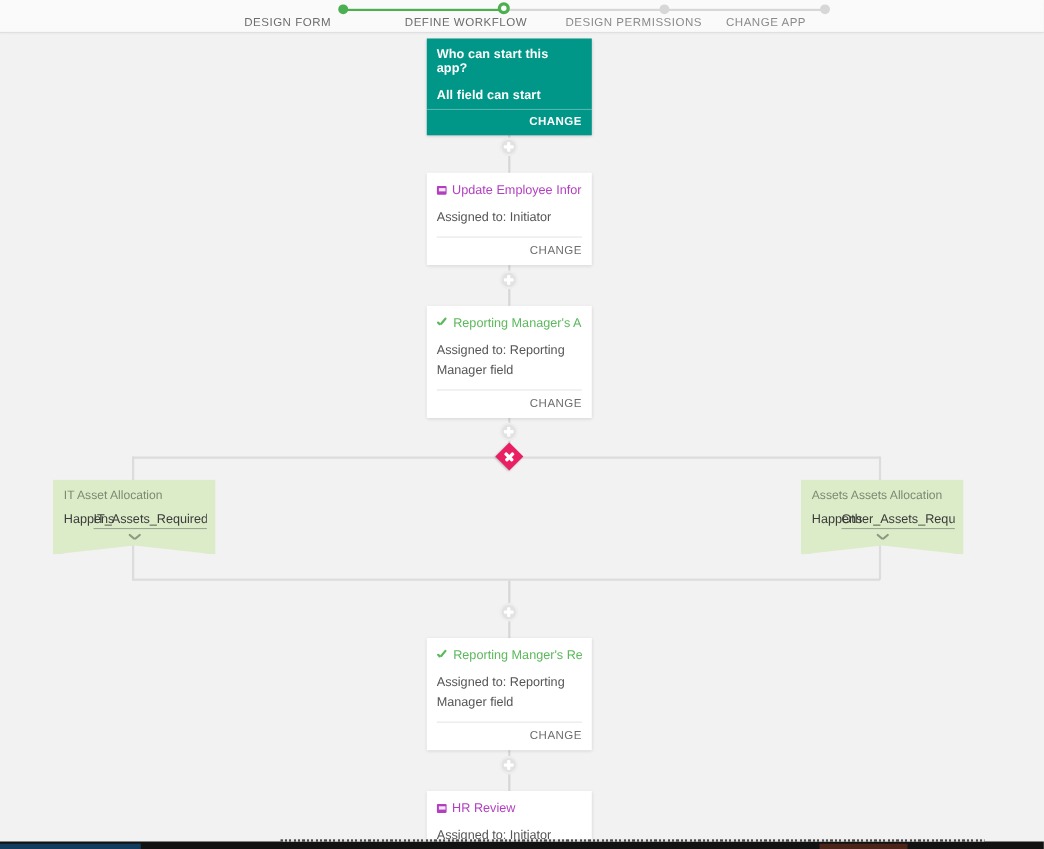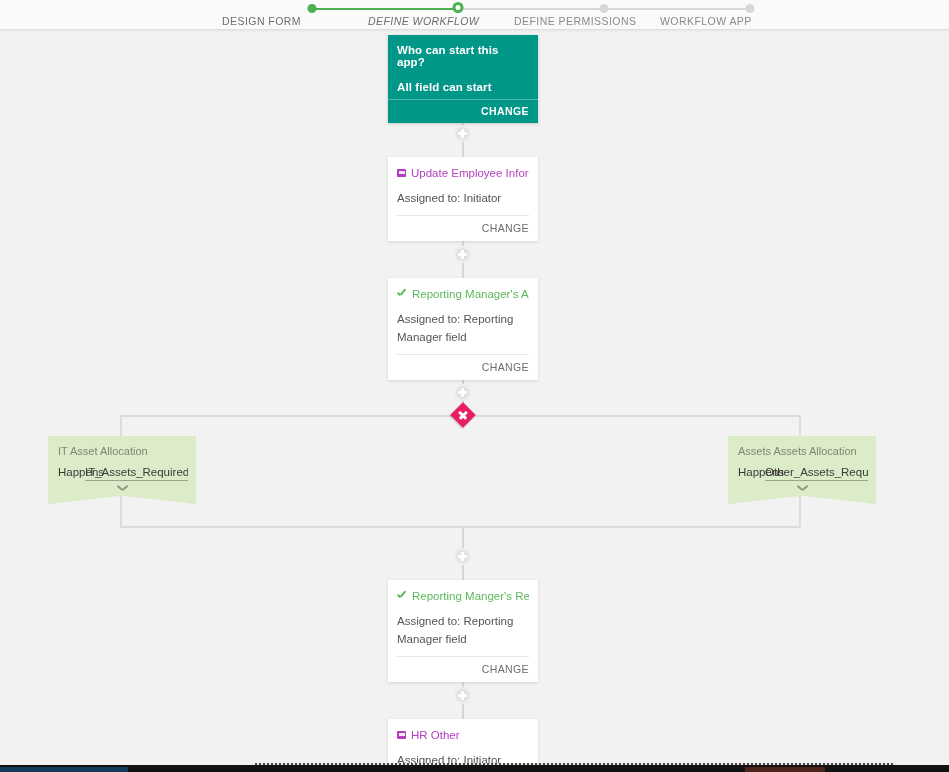--- a/index.html
+++ b/index.html
@@ -193,39 +193,39 @@
     <div class="connector" style="left:458px; width:146px;"></div>
     <div class="connector" style="left:604px; width:146px;"></div>
 
     <div class="step done" style="left:222px;">
       <div class="dot-wrap">
         <div class="dot"></div>
       </div>
       <div class="lbl">DESIGN FORM</div>
     </div>
 
-    <div class="step current" style="left:368px;font-style:italic;">
+    <div class="step current" style="left:368px;">
       <div class="dot-wrap">
         <div class="dot"></div>
       </div>
       <div class="lbl">DEFINE WORKFLOW</div>
     </div>
 
     <div class="step" style="left:514px;">
       <div class="dot-wrap">
         <div class="dot"></div>
       </div>
-      <div class="lbl">DEFINE PERMISSIONS</div>
+      <div class="lbl">DESIGN PERMISSIONS</div>
     </div>
 
     <div class="step" style="left:660px;">
       <div class="dot-wrap">
         <div class="dot"></div>
       </div>
-      <div class="lbl">WORKFLOW APP</div>
+      <div class="lbl">CHANGE APP</div>
     </div>
   </div>
 </div>
 
 <div class="canvas">
 
   <div class="vline" style="left:462px; top:75px;  height:62px;"></div>
   <div class="vline" style="left:462px; top:195px; height:62px;"></div>
   <div class="vline" style="left:462px; top:336px; height:52px;"></div>
   <div class="vline" style="left:462px; top:498px; height:62px;"></div>
@@ -306,21 +306,21 @@
       <div class="assigned">Assigned to: Reporting Manager field</div>
     </div>
     <div class="divider"></div>
     <div class="change">CHANGE</div>
   </div>
 
   <div class="card" style="left:388px; top:689px;">
     <div class="body">
       <div class="title purple">
         <span class="ico-form"></span>
-        <span>HR Other</span>
+        <span>HR Review</span>
       </div>
       <div class="assigned">Assigned to: Initiator</div>
     </div>
 
   </div>
 
 </div>
 
 <div class="os-strip">
   <div class="dots"></div>

